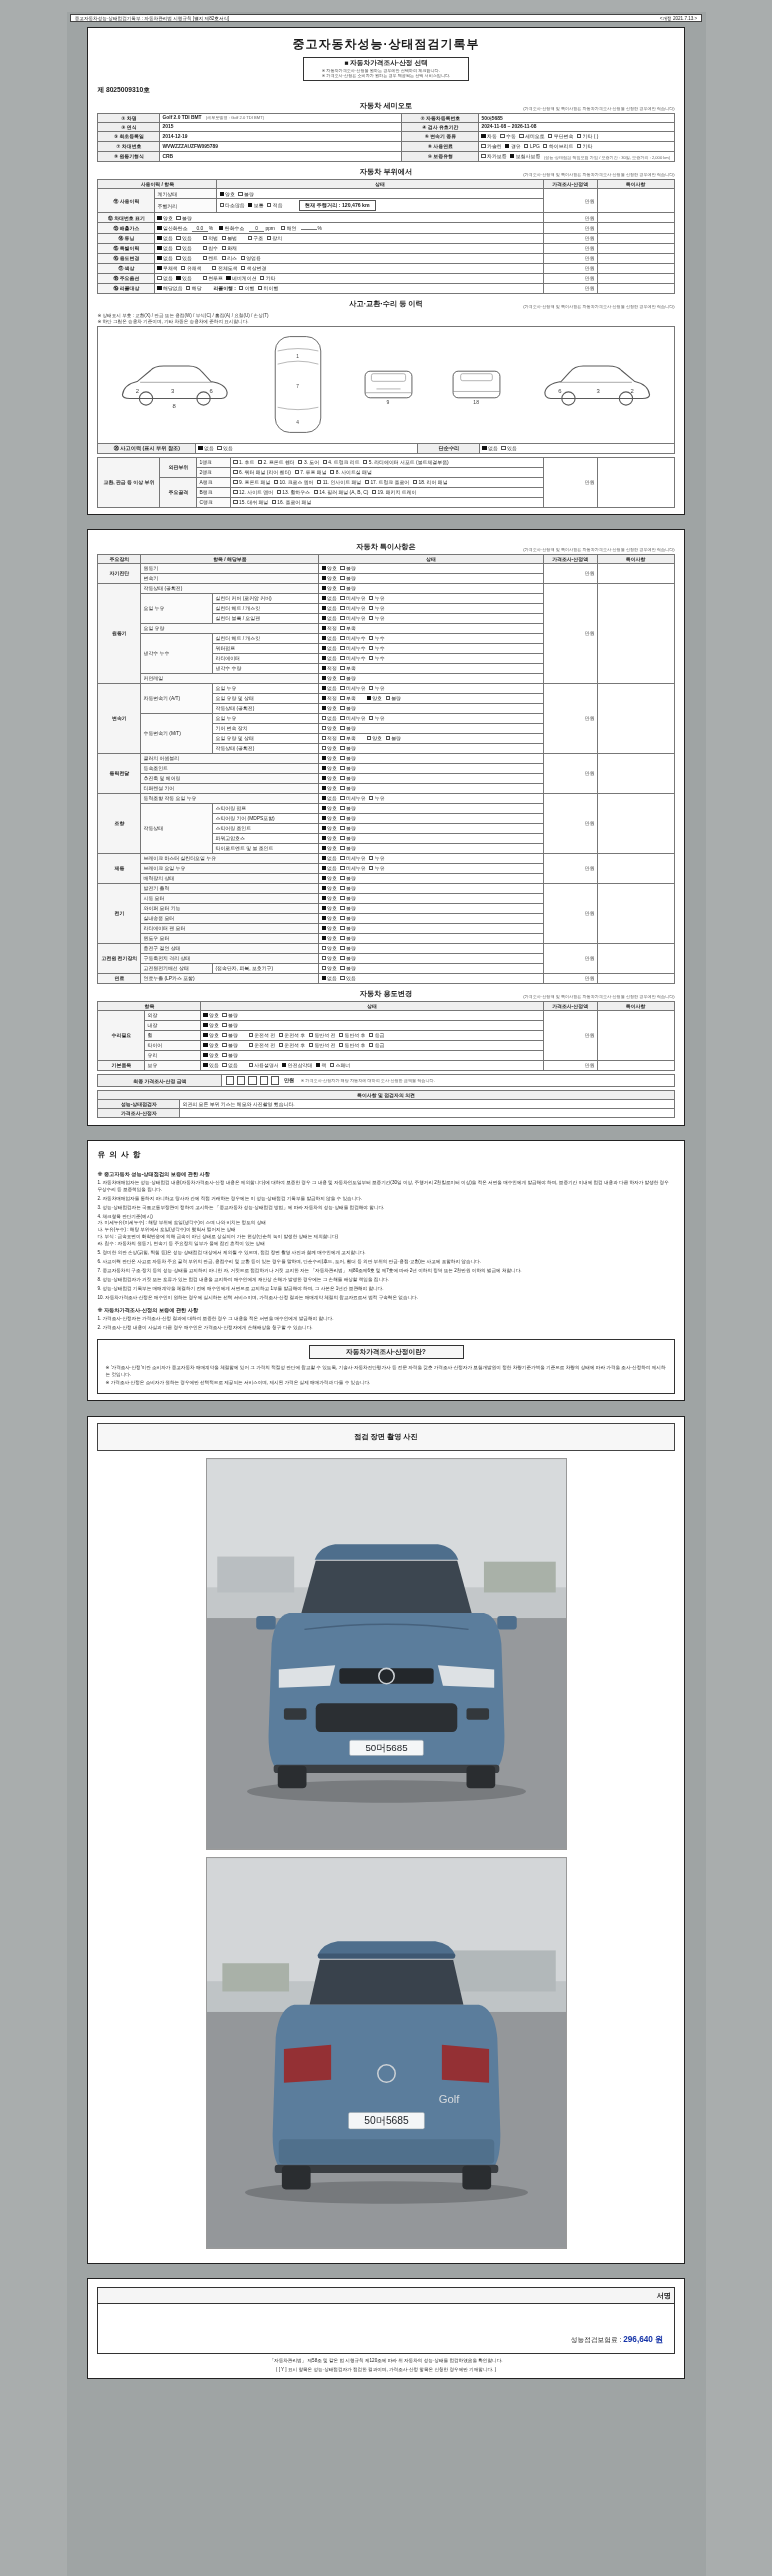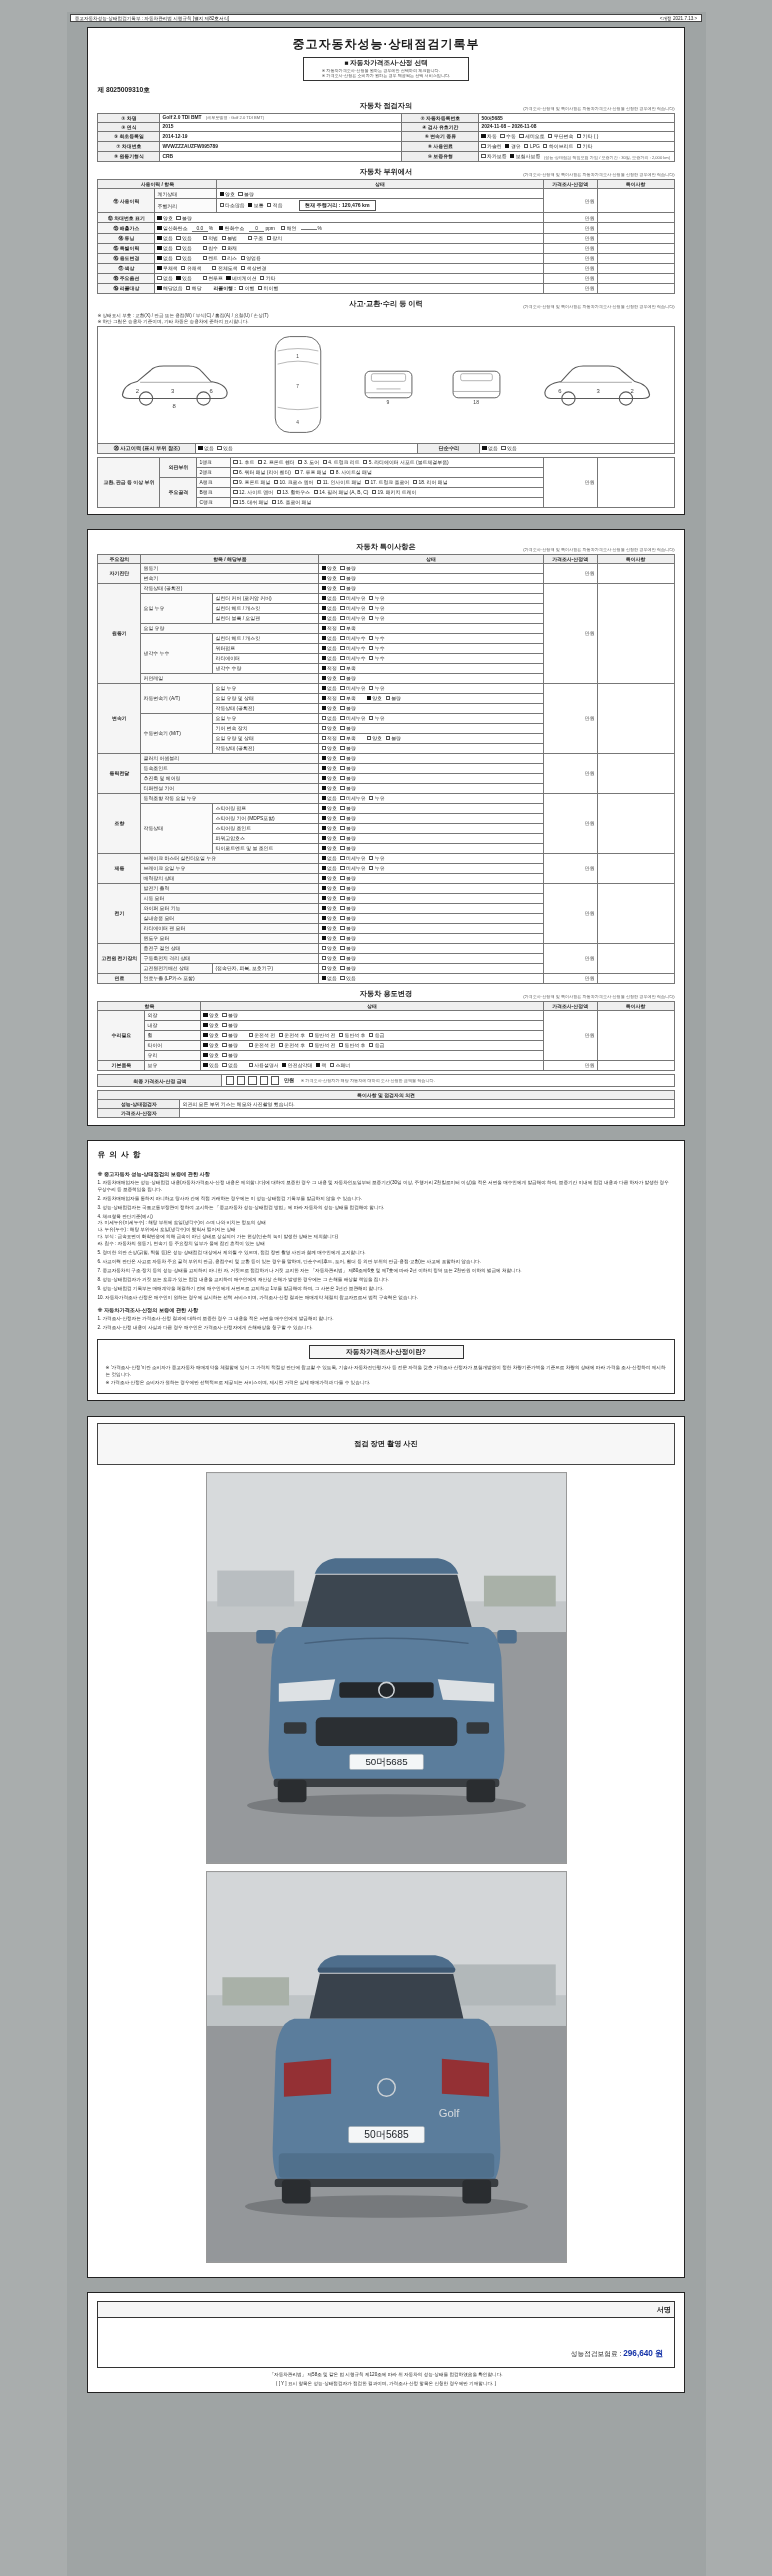--- a/index.html
+++ b/index.html
@@ -37,21 +37,21 @@
 .final-note{font-size:4.1px;color:#555;margin-left:5.2px}
 .digit-box{display:inline-block;width:8.2px;height:9.3px;border:0.5px solid #555;margin:0 1.5px;vertical-align:middle;background:#fff}
 .unit{font-size:5.2px;font-weight:bold;margin-left:2.1px}
 .blue{color:#1533a8;font-weight:bold;font-size:8.2px}
 .notice-title{text-align:left;font-weight:bold;font-size:7.7px;letter-spacing:4.1px;padding:3.1px 0 5.2px}
 .notice-item{font-size:4.6px;line-height:1.5;margin:2.1px 0;white-space:pre-line}
 .notice-sub{font-weight:bold;font-size:5.2px;margin-top:5.2px}
 .pricing-box{border:0.8px solid #333;margin-top:7.2px;padding:5.2px 7.2px}
 .pricing-title{text-align:center;font-weight:bold;font-size:6.7px;border:0.5px solid #333;width:155px;margin:0 auto 4.1px;padding:1.5px;background:#f7f7f7}
 .pricing-para{font-size:4.6px;line-height:1.55;margin:1.5px 0}
-.photos-title{text-align:center;font-weight:bold;font-size:7.2px;border:0.5px solid #444;padding:15px;margin-bottom:6.2px;background:#f7f7f7}
+.photos-title{text-align:center;font-weight:bold;font-size:7.2px;border:0.5px solid #444;padding:8px;margin-bottom:6.2px;background:#f7f7f7}
 .photo{display:block;margin:7.2px auto;border:0.5px solid #999}
 .sign-box{border:0.8px solid #333;margin-top:2.1px}
 .sign-title{text-align:right;font-weight:bold;font-size:7.2px;border-bottom:0.5px solid #333;padding:2.6px;background:#f5f5f5}
 .sign-body{height:49px;position:relative}
 .sign-right{position:absolute;right:10.3px;bottom:8.2px;font-size:6.7px}
 .footer-line{font-size:4.6px;text-align:center;margin-top:3.6px;color:#222}
 .hist-table th{font-size:5.2px}
 .mt6{margin-top:3.1px}
 svg text{font-family:"Liberation Sans","DejaVu Sans",sans-serif}
 </style>
@@ -70,21 +70,21 @@
       <div class="doc-title">중고자동차성능·상태점검기록부</div>
       <div class="psb">
         <div class="psb-label">■ 자동차가격조사·산정 선택</div>
         <div class="psb-note">※ 자동차가격조사·산정을 원하는 경우에만 선택하여 체크합니다.</div>
         <div class="psb-note">※ 가격조사·산정은 소비자가 원하는 경우 제공되는 선택 서비스입니다.</div>
       </div>
     </div>
     <div class="doc-no">제 8025009310호</div>
 
     <div class="sec-title">
-      <span>자동차 점검자의</span>
+      <span>자동차 세미오토</span>
       <span class="sec-note">(가격조사·산정액 및 특이사항은 자동차가격조사·산정을 신청한 경우에만 적습니다)</span>
     </div>
     <table>
       <colgroup>
           <col style="width:62px">
           <col style="width:242px">
           <col style="width:77px">
           <col>
         </colgroup>
       <tbody id="basic-body">

